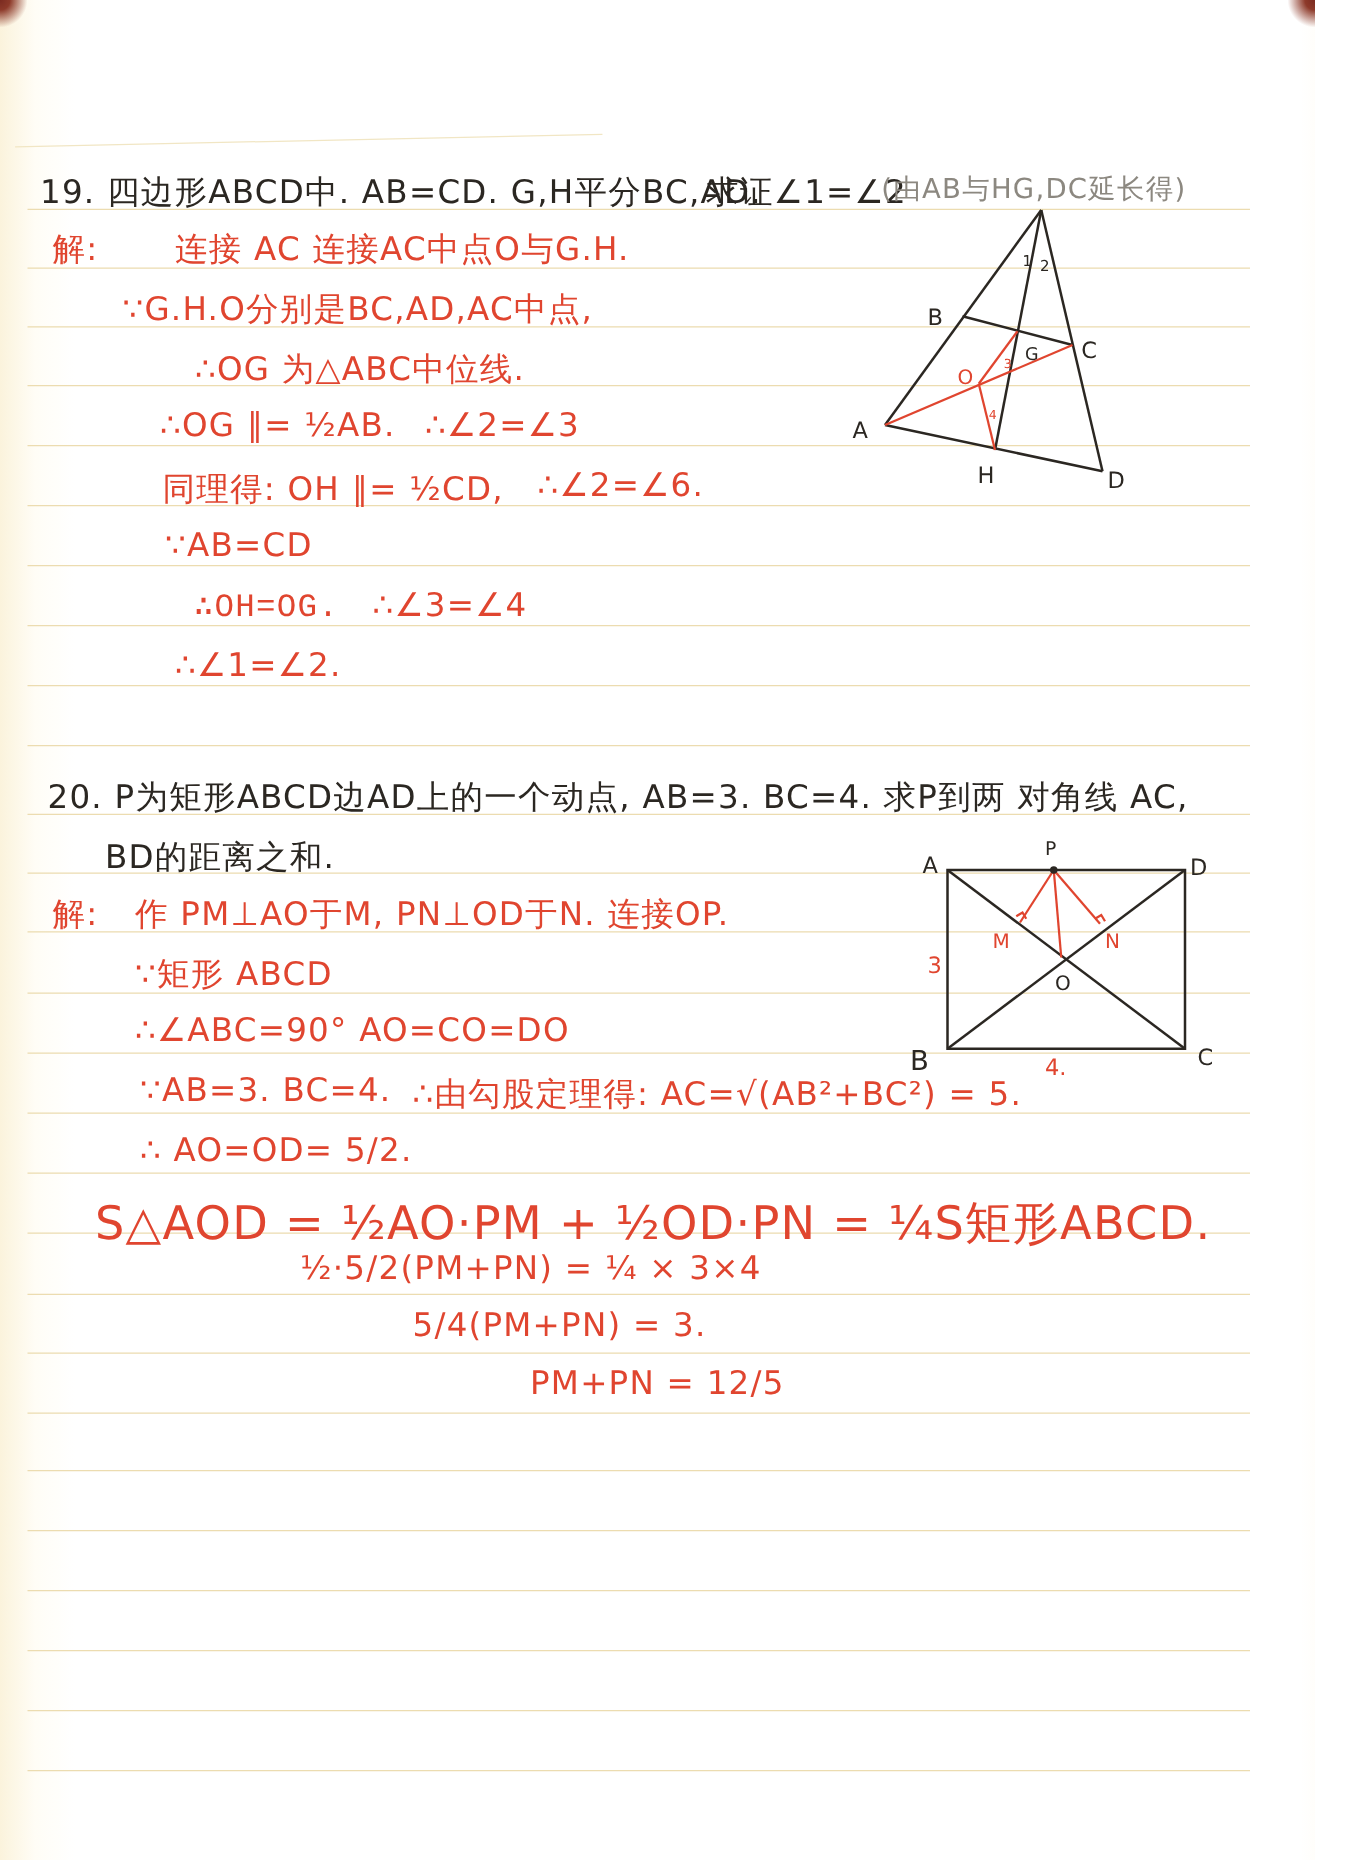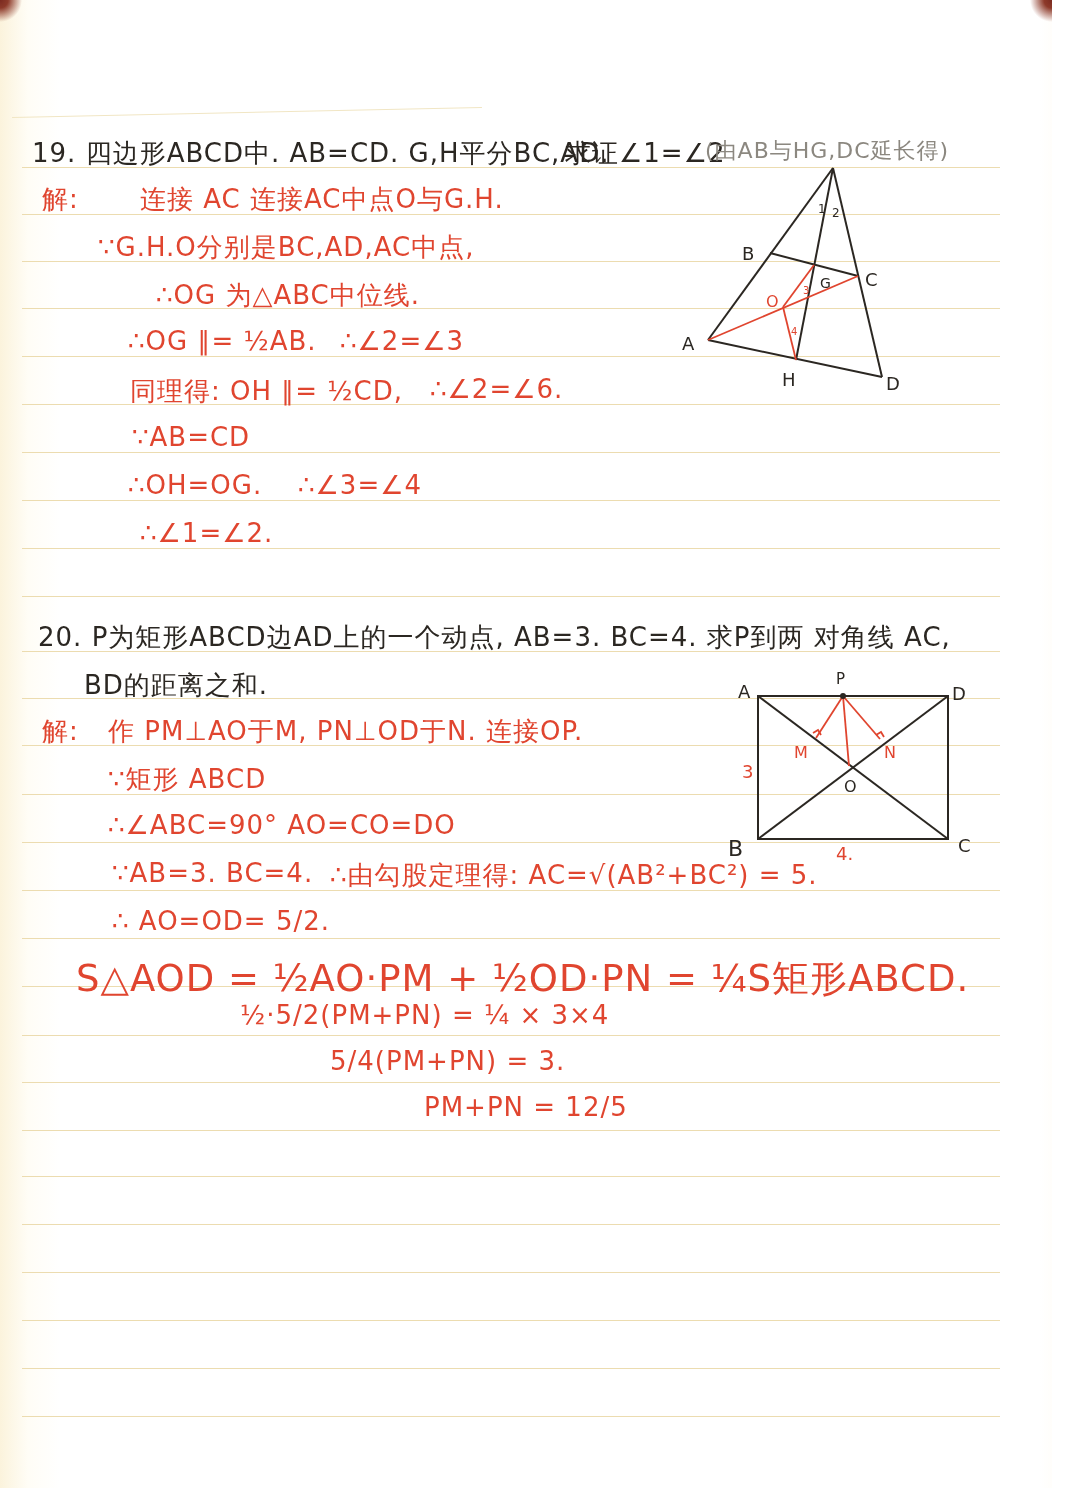--- a/index.html
+++ b/index.html
@@ -74,21 +74,21 @@
 
     <div class="line ink-red" style="left:42px; top:182px;">解:</div>
     <div class="line ink-red" style="left:140px; top:182px;">连接 AC 连接AC中点O与G.H.</div>
     <div class="line ink-red" style="left:98px; top:230px;">∵G.H.O分别是BC,AD,AC中点,</div>
     <div class="line ink-red" style="left:128px; top:278px;margin-left:28px;">∴OG 为△ABC中位线.</div>
     <div class="line ink-red" style="left:128px; top:326px;">∴OG ∥= ½AB.</div>
     <div class="line ink-red" style="left:340px; top:326px;">∴∠2=∠3</div>
     <div class="line ink-red" style="left:130px; top:374px;">同理得: OH ∥= ½CD,</div>
     <div class="line ink-red" style="left:430px; top:374px;">∴∠2=∠6.</div>
     <div class="line ink-red" style="left:132px; top:422px;">∵AB=CD</div>
-    <div class="line ink-red" style="left:128px; top:470px;">∴OH=OG.</div>
+    <div class="line ink-red" style="left:155px; top:470px;font-family:Liberation Mono, monospace;">∴OH=OG.</div>
     <div class="line ink-red" style="left:298px; top:470px;">∴∠3=∠4</div>
     <div class="line ink-red" style="left:140px; top:518px;">∴∠1=∠2.</div>
 
     <svg class="diagram label-svg" style="left:660px; top:160px;" width="260" height="240" viewBox="0 0 260 240">
 
       <g stroke="#2b2722" stroke-width="2" fill="none">
         <line x1="173" y1="8" x2="48" y2="180"></line>
         <line x1="173" y1="8" x2="222" y2="217"></line>
         <line x1="173" y1="8" x2="136" y2="200"></line>
         <line x1="110" y1="93" x2="198" y2="116"></line>

